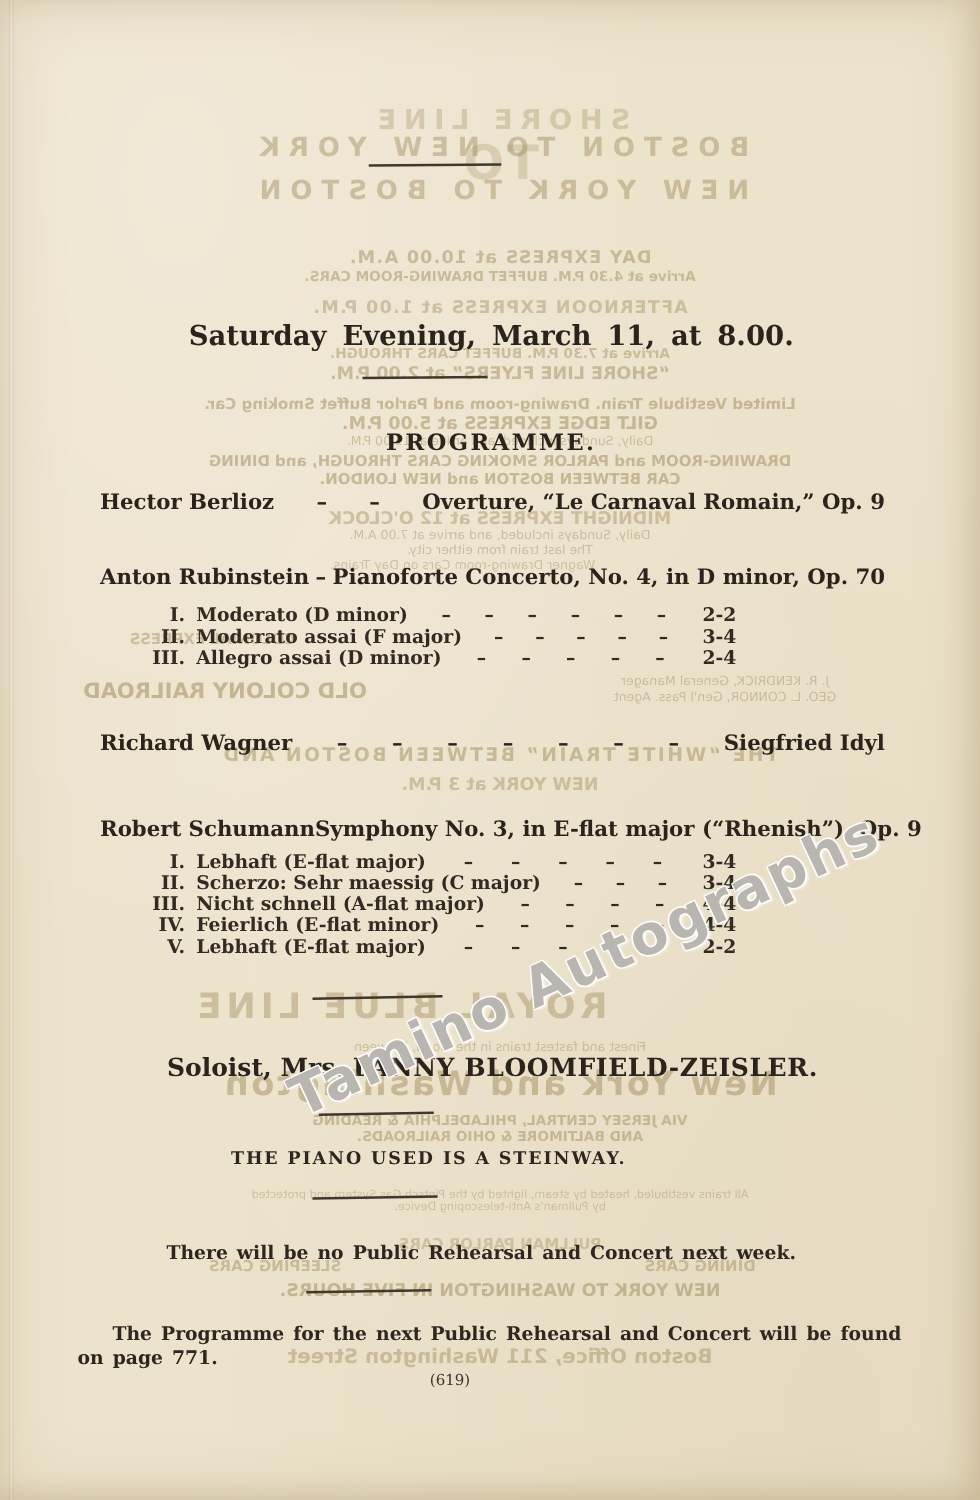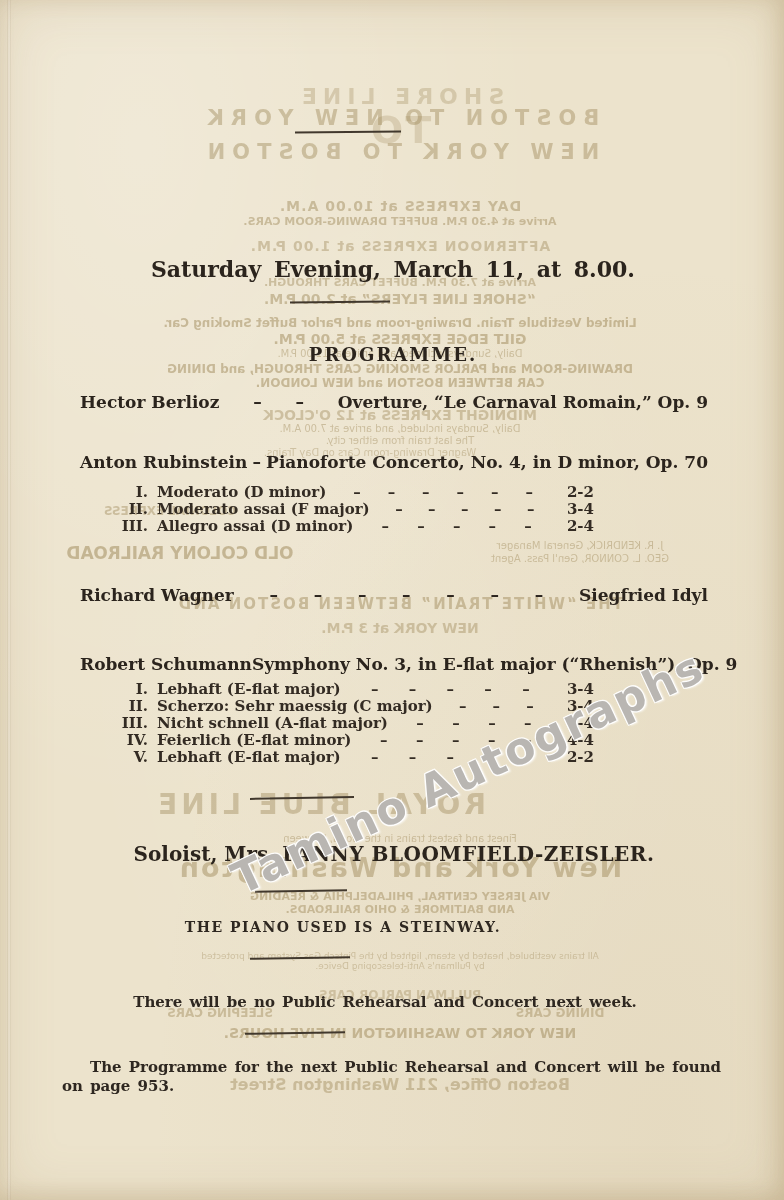--- a/index.html
+++ b/index.html
@@ -40,21 +40,21 @@
     font-size:18px;font-weight:bold;letter-spacing:2px;color:#2b241d;}
   .work{position:absolute;left:80px;width:628px;display:flex;justify-content:space-between;
     align-items:baseline;font-size:17px;font-weight:bold;color:#2b241d;white-space:nowrap;}
   .work .dash-area{display:contents;}
   .dash{font-weight:bold;}
   .movements{position:absolute;left:100px;width:494px;font-size:15px;font-weight:bold;color:#332b23;}
   .mrow{display:flex;align-items:baseline;line-height:17px;}
   .mnum{width:48px;text-align:right;flex:none;}
   .mname{margin-left:9px;white-space:nowrap;flex:none;}
   .mdashes{flex:1;display:flex;justify-content:space-evenly;align-items:baseline;}
-  .mtime{width:32px;text-align:right;flex:none;margin-left:2px;}
+  .mtime{width:32px;text-align:left;flex:none;margin-left:2px;}
   .soloist-line{position:absolute;top:842px;left:4px;width:780px;text-align:center;
     font-size:20px;font-weight:bold;color:#2b241d;}
   .soloist-line .caps{letter-spacing:0.5px;}
   .piano-note{position:absolute;top:919px;left:0;width:686px;text-align:center;
     font-size:14px;font-weight:bold;letter-spacing:1.5px;color:#2e2720;}
   .notice{position:absolute;top:993px;left:0;width:770px;text-align:center;
     font-size:15px;font-weight:bold;word-spacing:2px;color:#2e2720;}
   .footer-note{position:absolute;top:1058px;left:62px;width:678px;
     font-size:15px;font-weight:bold;line-height:19px;text-indent:28px;word-spacing:2px;color:#2e2720;}
   .page-number{position:absolute;top:1097px;left:0;width:720px;text-align:center;
@@ -254,22 +254,23 @@
     <div class="rule" style="top:890px;left:255px;width:92px;transform:rotate(-1deg);"></div>
 
     <div class="piano-note">THE PIANO USED IS A STEINWAY.</div>
 
     <div class="rule" style="top:957px;left:250px;width:100px;transform:rotate(-1deg);"></div>
 
     <div class="notice">There will be no Public Rehearsal and Concert next week.</div>
 
     <div class="rule" style="top:1032px;left:245px;width:100px;transform:rotate(-1deg);"></div>
 
-    <div class="footer-note">The Programme for the next Public Rehearsal and Concert will be found on page 953.</div>
-
+    <div class="footer-note">The Programme for the next Public Rehearsal and Concert will be found on page 771.</div>
+
+    <div class="page-number">(619)</div>
 
   </div>
 
   <div class="watermark">Tamino Autographs</div>
 
   <div class="crease"></div>
   <div class="edge-overlay"></div>
 
 </div>
 

